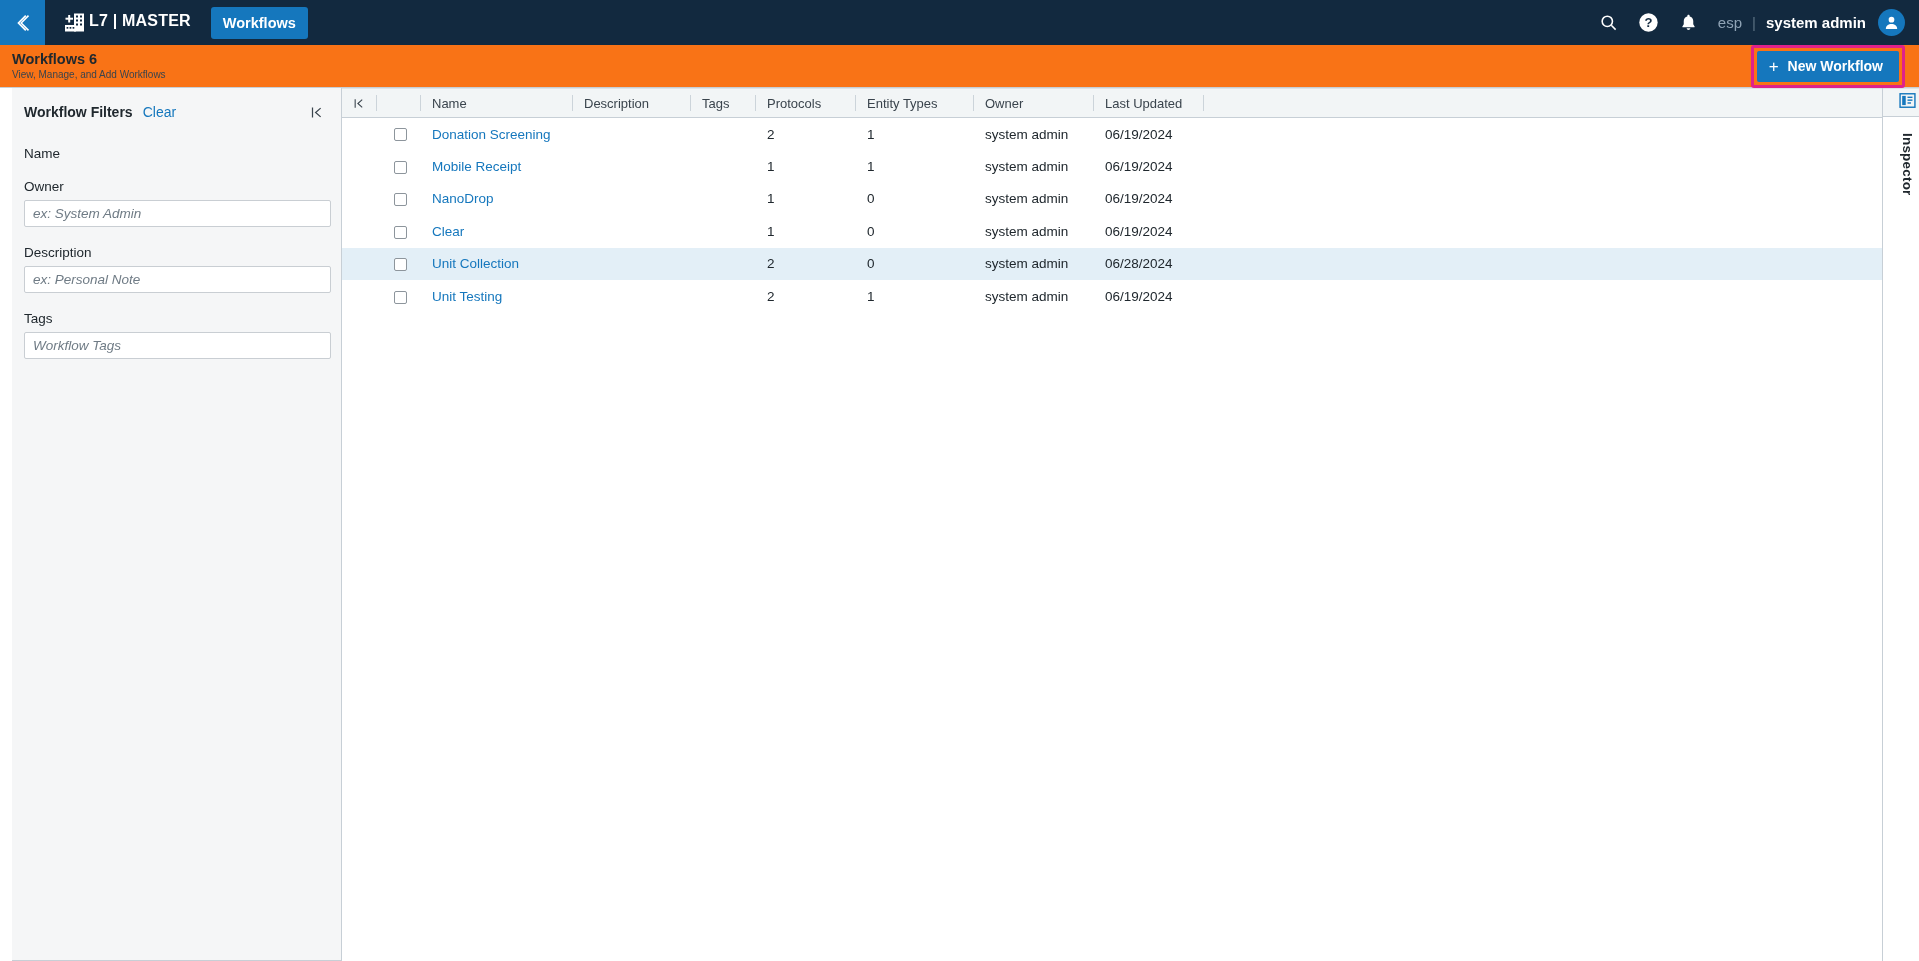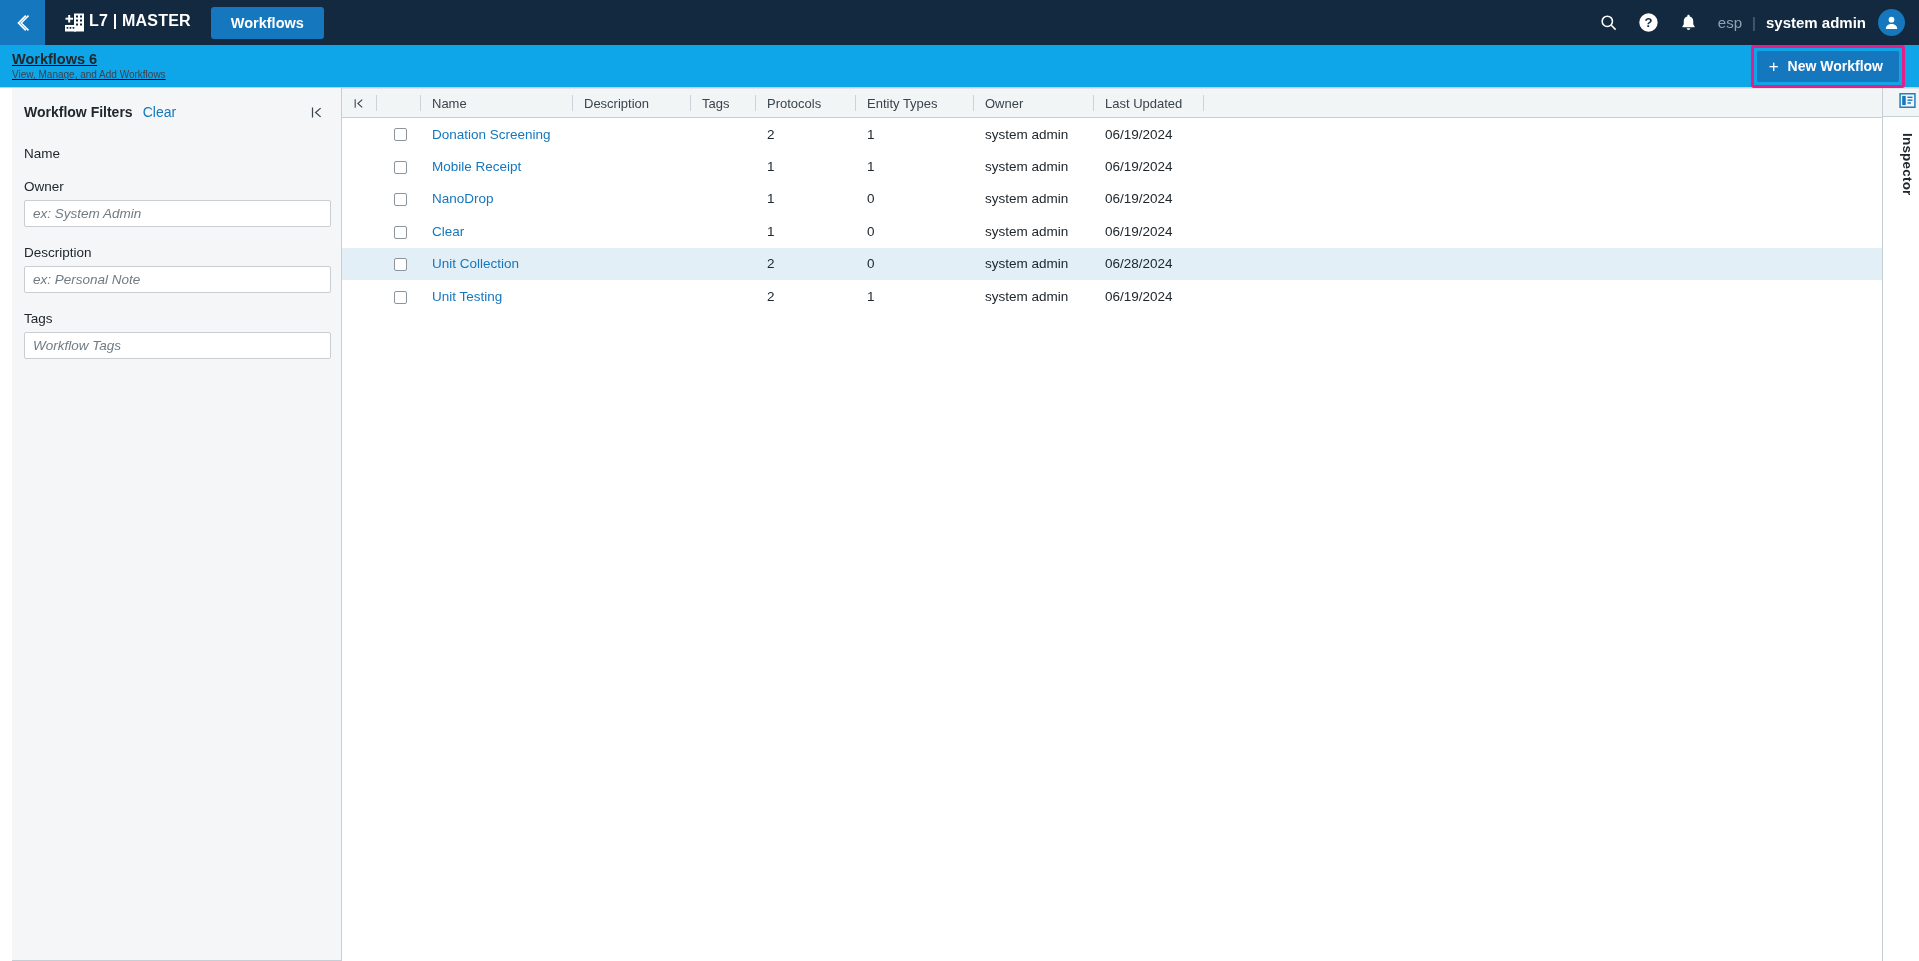--- a/index.html
+++ b/index.html
@@ -30,21 +30,21 @@
     display: flex; align-items: center; justify-content: center;
   }
   .brand-name {
     color: #ffffff; font-size: 16px; font-weight: bold;
     letter-spacing: .2px; white-space: nowrap;
   }
   .nav-tab {
     margin-left: 20px;
     background: #1577bd; color: #fff;
     font-size: 14.5px; font-weight: bold;
-    padding: 8px 20px; border-radius: 3px;
+    padding: 8px 12px; border-radius: 3px;
     cursor: pointer; white-space: nowrap;
   }
   .topbar-right {
     margin-left: auto; display: flex; align-items: center;
     gap: 18px; padding-right: 14px;
   }
   .icon-btn {
     width: 22px; height: 22px; cursor: pointer;
     display: flex; align-items: center; justify-content: center;
   }
@@ -53,26 +53,25 @@
   .user-name { color: #ffffff; font-size: 15px; font-weight: bold; white-space: nowrap; }
   .avatar {
     width: 27px; height: 27px; border-radius: 50%;
     background: #1577bd; display: flex; align-items: center; justify-content: center;
     cursor: pointer; margin-left: -6px;
   }
 
   
   .page-header {
     height: 43px; width: 100%;
-    background: #0ea5e9;
+    background: #f97316;
     border-bottom: 1px solid #c7cfd6;
     display: flex; align-items: center;
     padding: 0 14px 0 12px;
     position: relative;
-    text-decoration: underline;
   }
   .page-title { font-size: 14.5px; font-weight: bold; color: #20282e; line-height: 1.25; }
   .page-sub { font-size: 10px; color: #3a444d; line-height: 1.25; margin-top: 1px; }
   .header-right { margin-left: auto; }
   .new-btn-highlight {
     border: 3px solid #e0218a;
     padding: 3px; border-radius: 3px;
     display: inline-block;
   }
   .new-btn {

